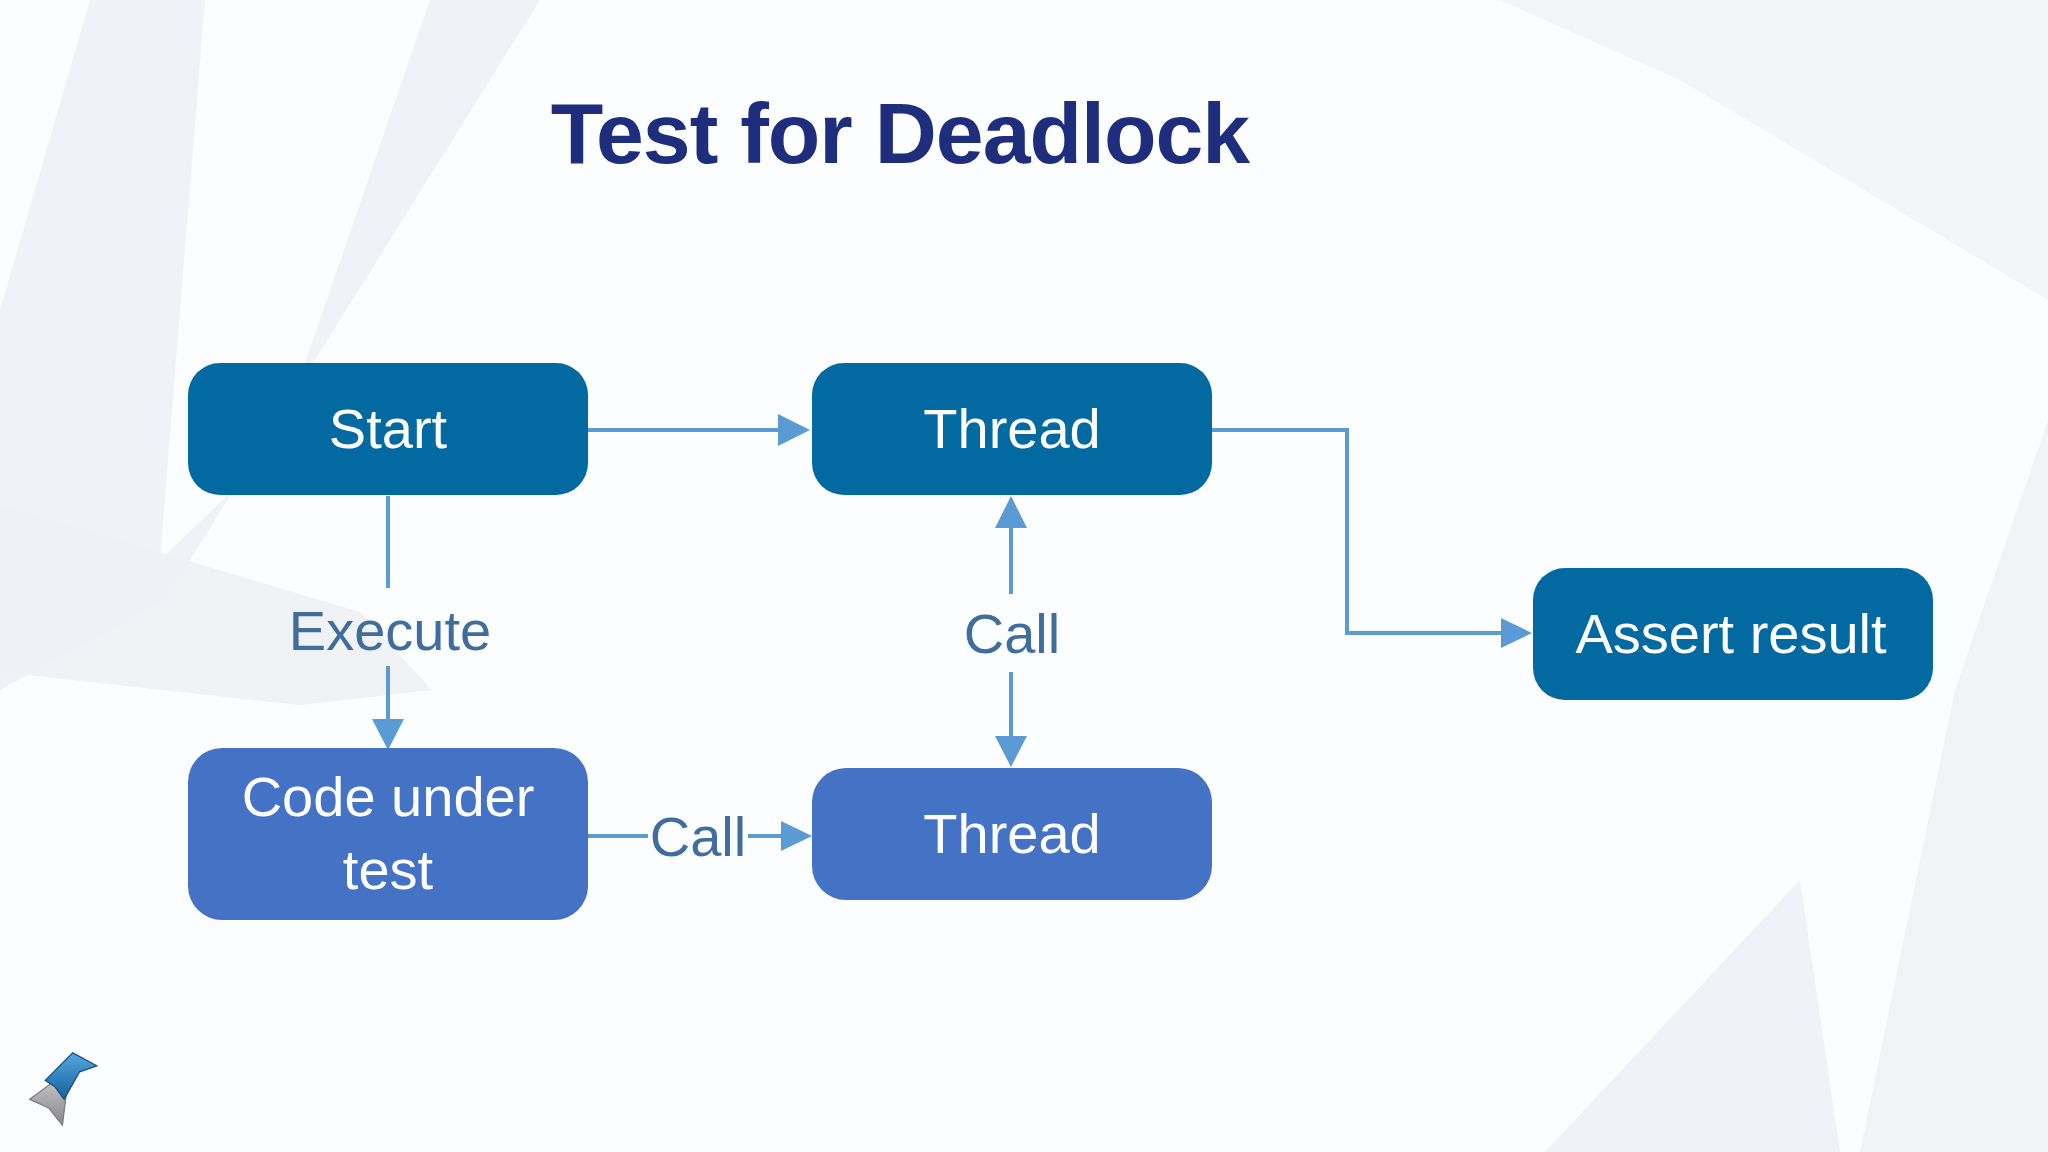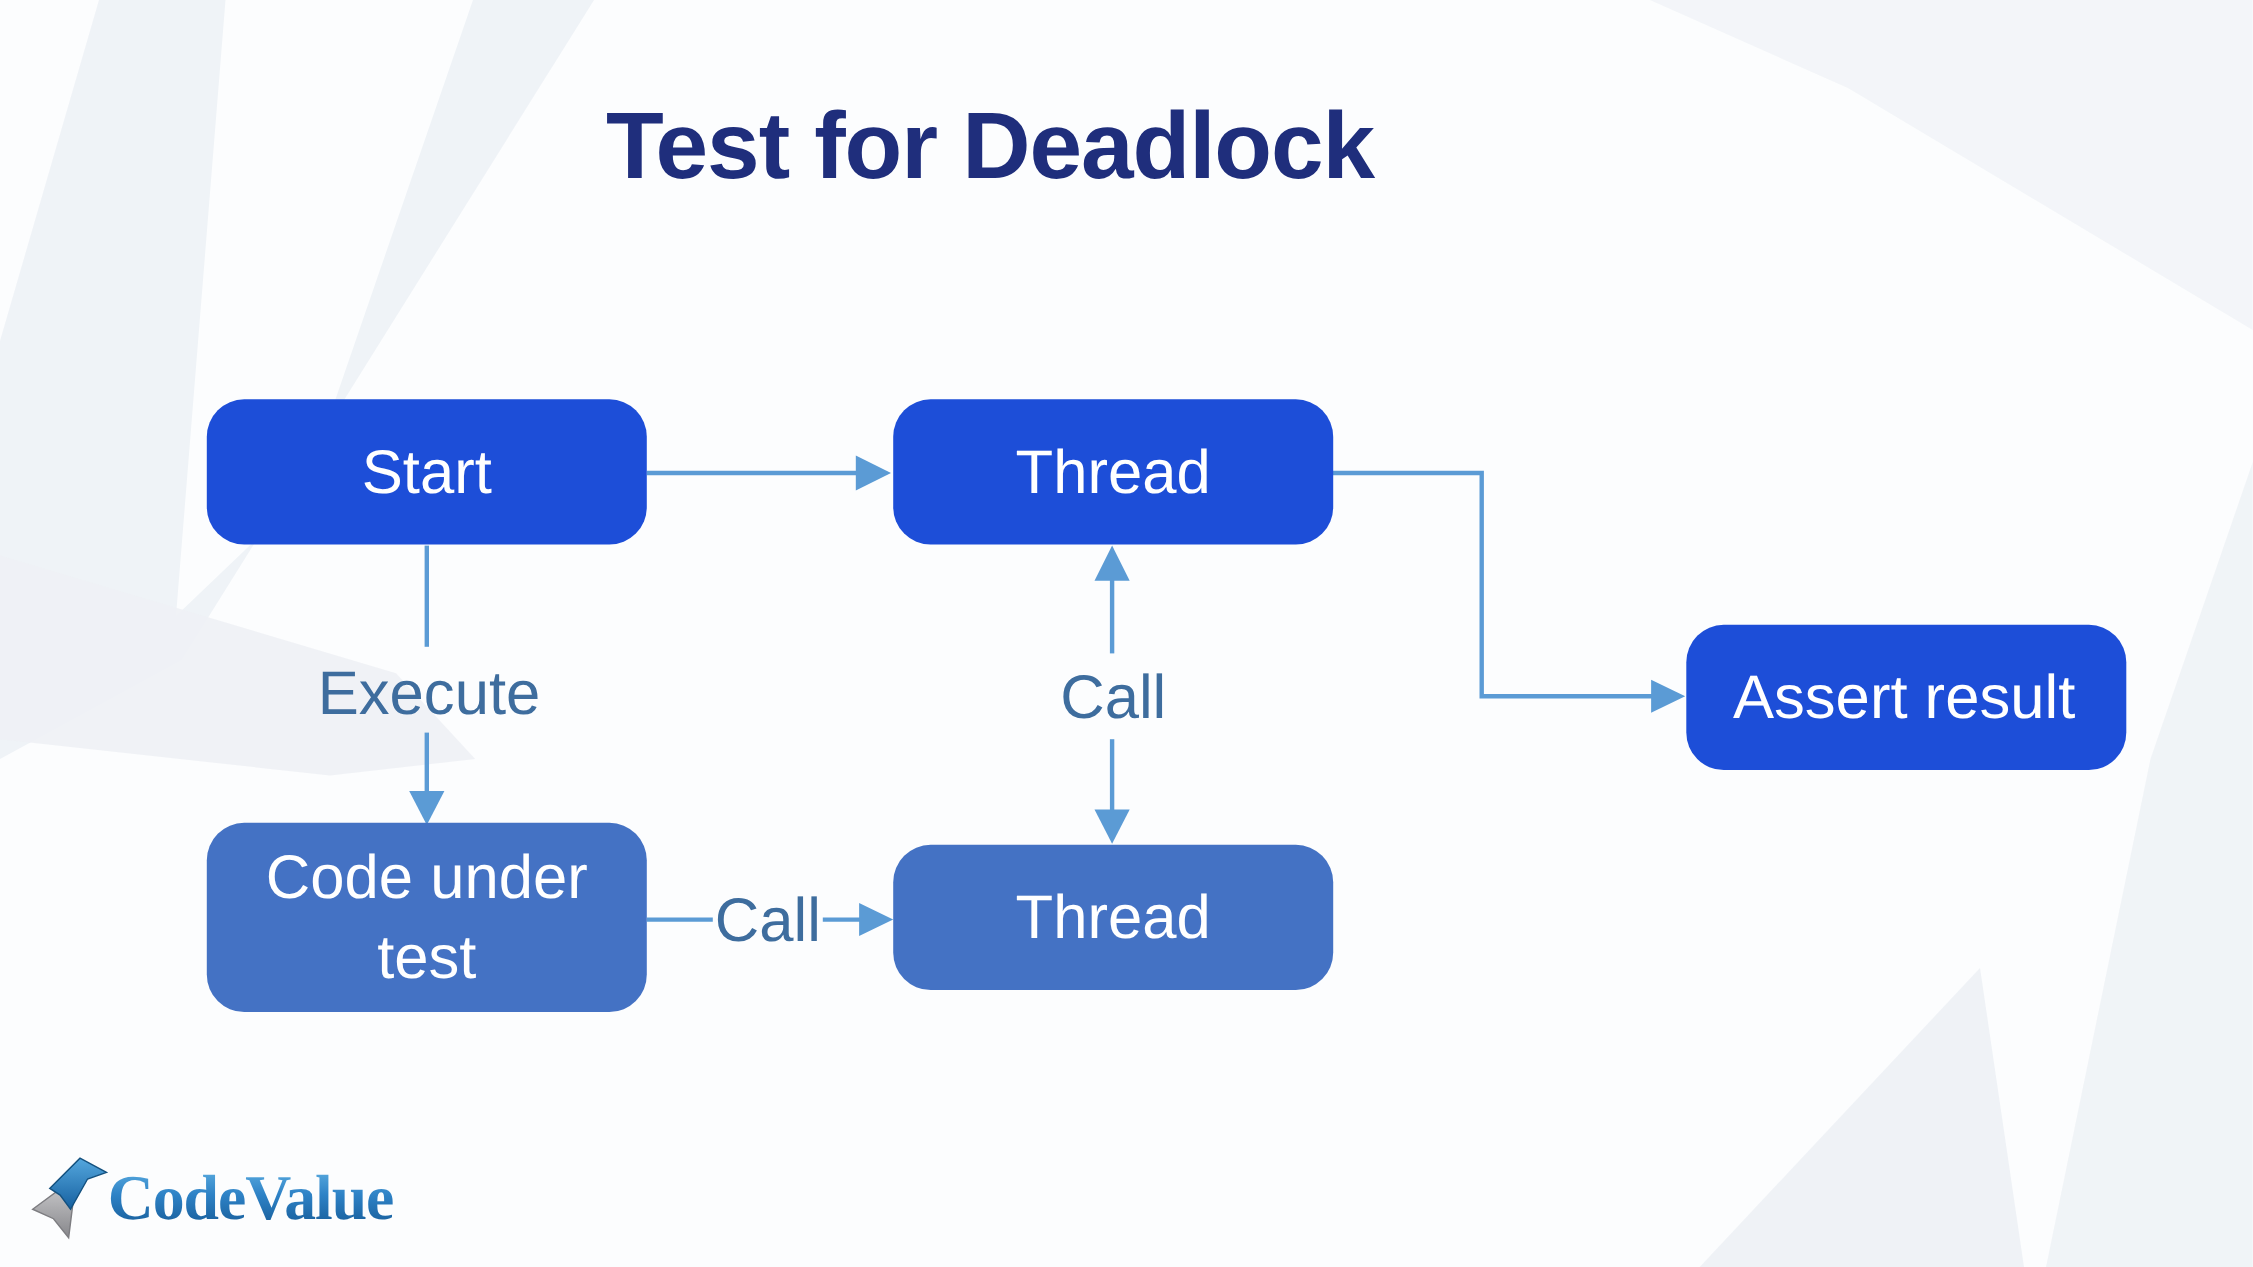--- a/index.html
+++ b/index.html
@@ -20,21 +20,21 @@
 
   .node{
     position:absolute;
     border-radius:34px;
     display:flex;align-items:center;justify-content:center;
     text-align:center;
     color:#ffffff;
     font-size:56px;line-height:1.3;
     padding:0 20px;box-sizing:border-box;
   }
-  .node.green{background:#1d4ed8;}
+  .node.green{background:#0369a1;border-radius:32px;}
   .node.blue{background:#4472c4;}
 
   .node-start{left:188px;top:363px;width:400px;height:132px;}
   .node-thread-top{left:812px;top:363px;width:400px;height:132px;}
   .node-assert{left:1533px;top:568px;width:400px;height:132px;padding-left:16px;}
   .node-code{left:188px;top:748px;width:400px;height:172px;}
   .node-thread-bottom{left:812px;top:768px;width:400px;height:132px;}
 
   .edge-label{
     position:absolute;transform:translate(-50%,-50%);
@@ -135,14 +135,13 @@
         <stop offset="1" stop-color="#87878b"></stop>
       </linearGradient>
       <linearGradient id="lg-blue" x1="0" y1="0" x2="0" y2="1">
         <stop offset="0" stop-color="#54a7de"></stop>
         <stop offset="1" stop-color="#16609f"></stop>
       </linearGradient>
     </defs>
     <polygon points="2,62 48,28 40,92 24,72" fill="url(#lg-gray)" stroke="#7d7d81" stroke-width="1.5"></polygon>
     <polygon points="20,40 52,8 80,23 60,30 42,62 31,47" fill="url(#lg-blue)" stroke="#14517f" stroke-width="1.5"></polygon>
   </svg>
-  <span class="logo-text">CodeValue</span>
 </div>
 
 </body></html>

